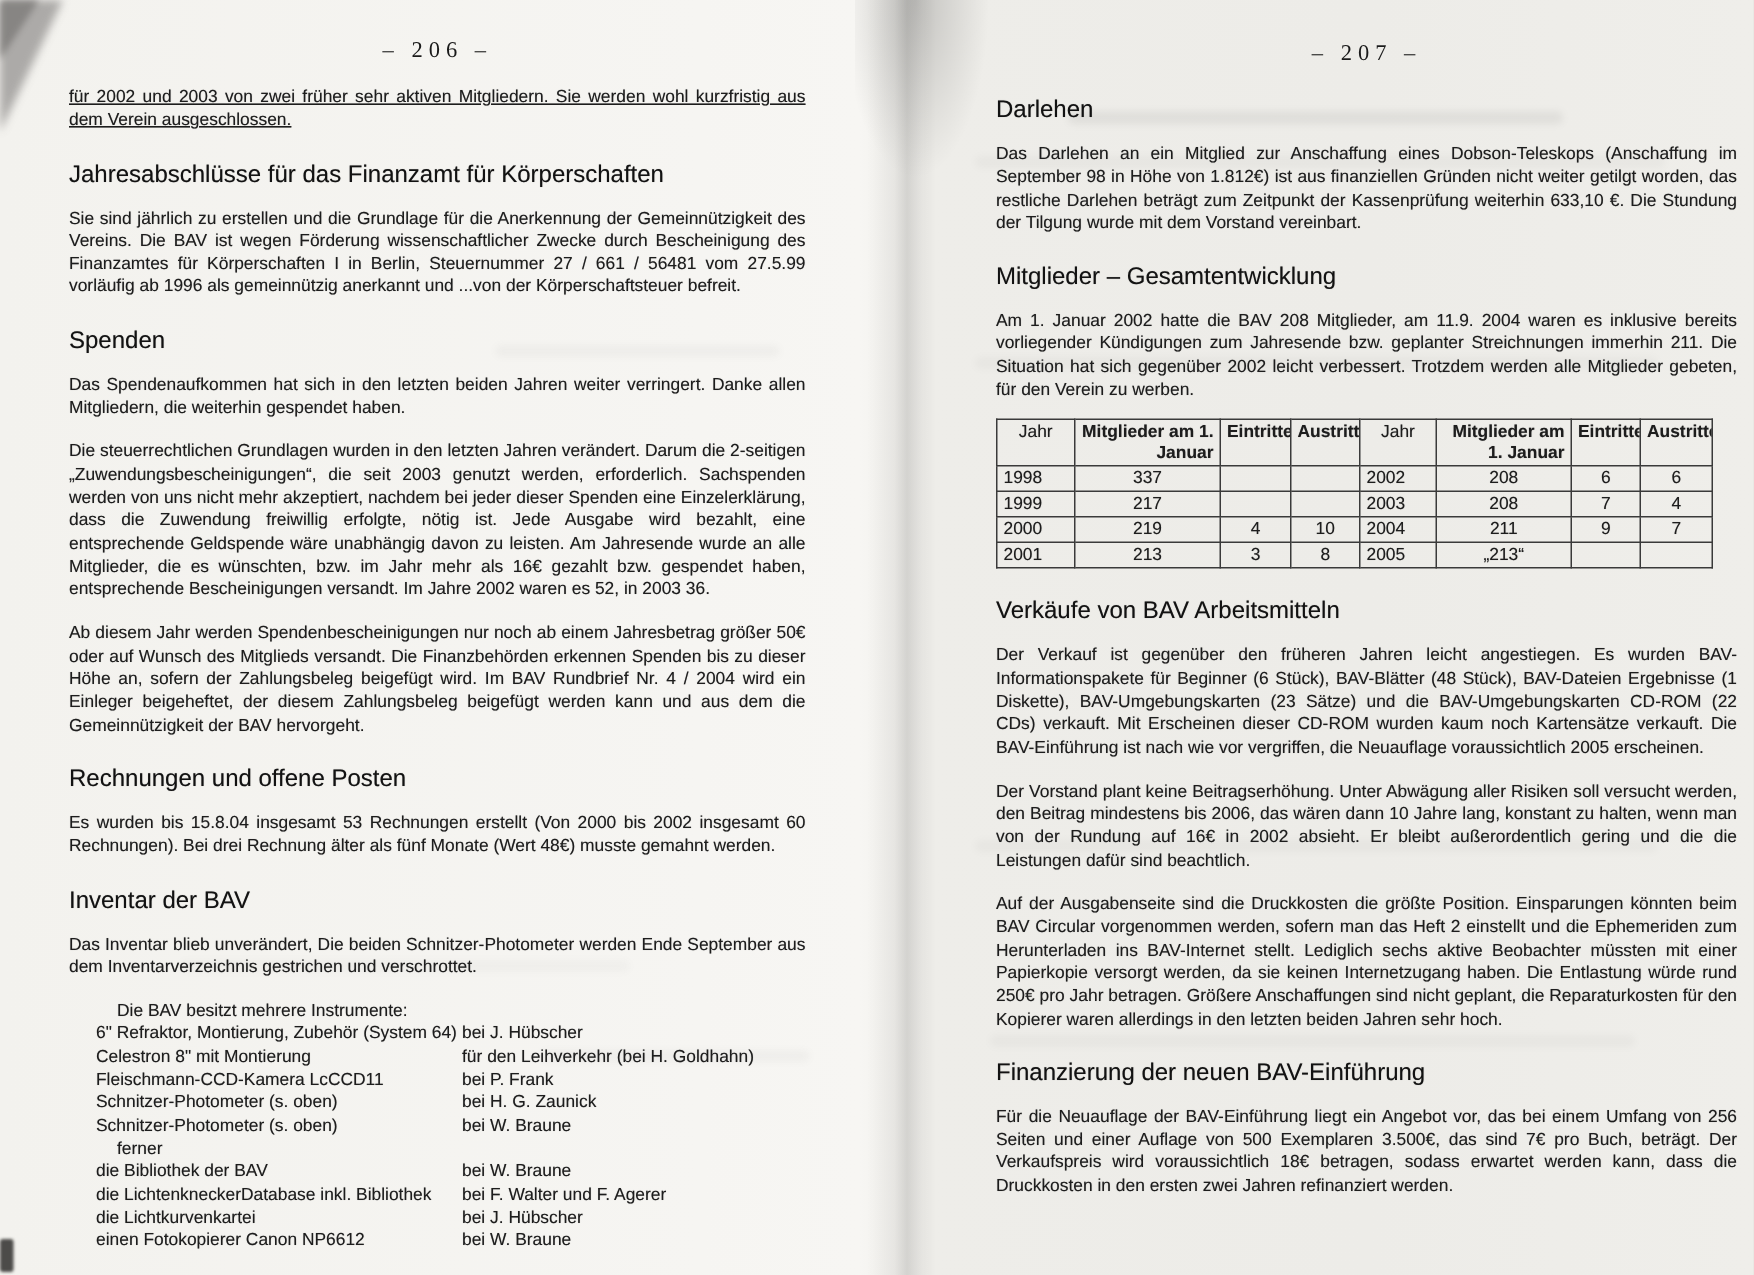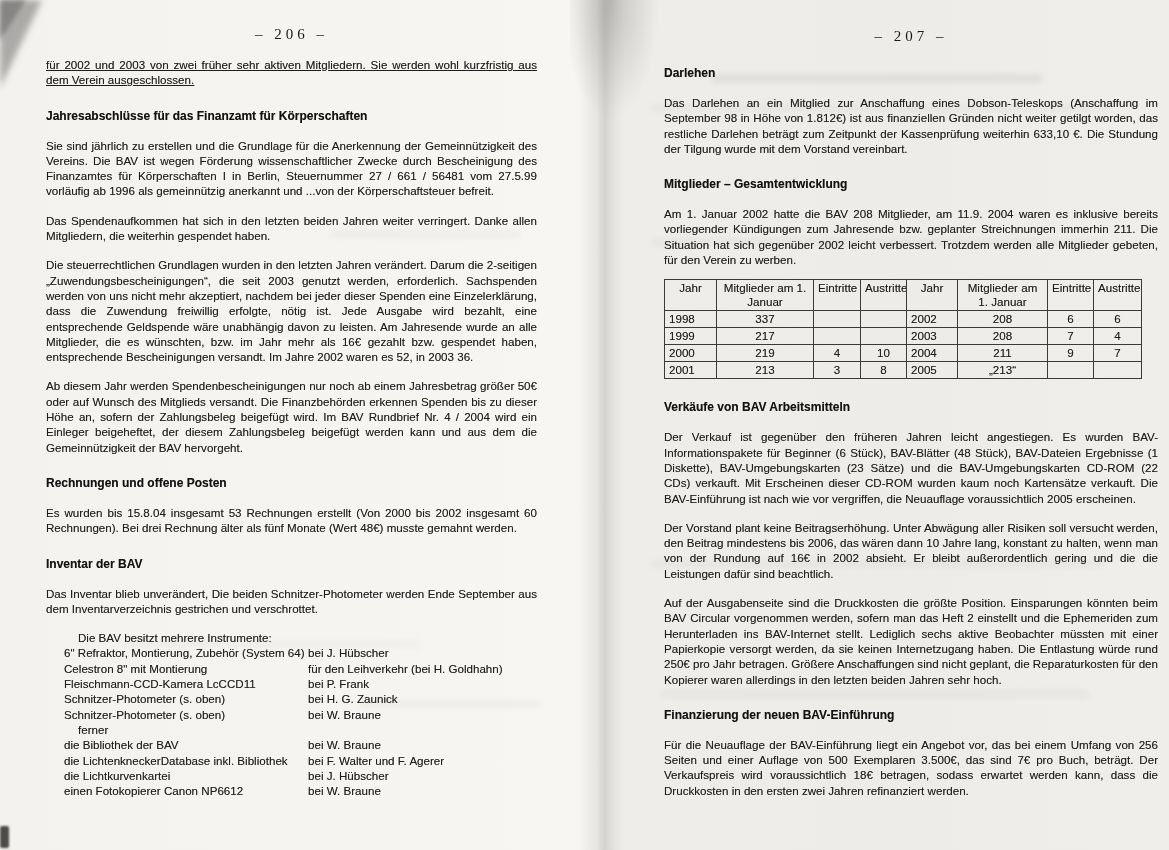--- a/index.html
+++ b/index.html
@@ -49,21 +49,21 @@
     margin:0 0 10px 0;font-weight:normal;
   }
   .body-text,.head,.inv,.mtable{
     text-shadow:0 0 0.5px rgba(25,25,25,0.45);
   }
   p.body-text{
     font-size:11.6px;line-height:15.3px;text-align:justify;
     margin:14px 0 0 0;
   }
   h2.head{
-    font-size:12px;line-height:15px;font-weight:bold;color:#121212;
+    font-size:16px;line-height:15px;font-weight:normal;color:#121212;
     margin:21px 0 0 0;
   }
   .first-block{margin-top:18px;text-decoration:underline;}
   .pr-first{margin-top:30px;}
   
   .inv{font-size:11.6px;line-height:15.3px;margin-top:14px;}
   .inv-row{display:flex;}
   .inv-row .item{width:262px;padding-left:18px;box-sizing:border-box;}
   .inv-row .holder{flex:1;}
   .inv-plain{padding-left:0;margin-left:32px;}
@@ -71,21 +71,21 @@
   table.mtable{
     border-collapse:collapse;table-layout:fixed;width:478px;
     font-size:11.6px;color:#1d1d1d;margin:12px 0 6px 0;
   }
   .mtable th,.mtable td{
     border:1px solid #3a3a3a;padding:1px 4px;font-weight:normal;
     vertical-align:top;line-height:14px;overflow:hidden;white-space:nowrap;
   }
   .mtable th.wrap{white-space:normal;}
   .mtable .al-r{}
-  .mtable .al-l{text-align:center;}
+  .mtable .al-l{text-align:right;font-weight:bold;}
   .mtable .al-c{text-align:center;}
 </style>
 </head>
 <body>
 
 <div class="scan">
 
   <div class="corner-tl"></div>
   <div class="corner-tl2"></div>
   <div class="seam"></div>
@@ -102,20 +102,21 @@
   <div class="ghost" style="left:360px;top:700px;width:180px;height:8px;opacity:.05;"></div>
 
   <div class="page page-left">
     <div class="pagenum">–  206  –</div>
 
     <p class="body-text first-block">für 2002 und 2003 von zwei früher sehr aktiven Mitgliedern. Sie werden wohl kurzfristig aus dem Verein ausgeschlossen.</p>
 
     <h2 class="head">Jahresabschlüsse für das Finanzamt für Körperschaften</h2>
     <p class="body-text">Sie sind jährlich zu erstellen und die Grundlage für die Anerkennung der Gemeinnützigkeit des Vereins. Die BAV ist wegen Förderung wissenschaftlicher Zwecke durch Bescheinigung des Finanzamtes für Körperschaften I in Berlin, Steuernummer 27 / 661 / 56481 vom 27.5.99 vorläufig ab 1996 als gemeinnützig anerkannt und ...von der Körperschaftsteuer befreit.</p>
 
+    <h2 class="head">Spenden</h2>
     <p class="body-text">Das Spendenaufkommen hat sich in den letzten beiden Jahren weiter verringert. Danke allen Mitgliedern, die weiterhin gespendet haben.</p>
     <p class="body-text">Die steuerrechtlichen Grundlagen wurden in den letzten Jahren verändert. Darum die 2-seitigen „Zuwendungsbescheinigungen“, die seit 2003 genutzt werden, erforderlich. Sachspenden werden von uns nicht mehr akzeptiert, nachdem bei jeder dieser Spenden eine Einzelerklärung, dass die Zuwendung freiwillig erfolgte, nötig ist. Jede Ausgabe wird bezahlt, eine entsprechende Geldspende wäre unabhängig davon zu leisten. Am Jahresende wurde an alle Mitglieder, die es wünschten, bzw. im Jahr mehr als 16€ gezahlt bzw. gespendet haben, entsprechende Bescheinigungen versandt. Im Jahre 2002 waren es 52, in 2003  36.</p>
     <p class="body-text">Ab diesem Jahr werden Spendenbescheinigungen nur noch ab einem Jahresbetrag größer 50€ oder auf Wunsch des Mitglieds versandt. Die Finanzbehörden erkennen Spenden bis zu dieser Höhe an, sofern der Zahlungsbeleg beigefügt wird. Im BAV Rundbrief Nr. 4 / 2004 wird ein Einleger beigeheftet, der diesem Zahlungsbeleg beigefügt werden kann und aus dem die Gemeinnützigkeit der BAV hervorgeht.</p>
 
     <h2 class="head">Rechnungen und offene Posten</h2>
     <p class="body-text">Es wurden bis 15.8.04 insgesamt 53 Rechnungen erstellt (Von 2000 bis 2002 insgesamt 60 Rechnungen). Bei drei Rechnung älter als fünf Monate (Wert 48€) musste gemahnt werden.</p>
 
     <h2 class="head">Inventar der BAV</h2>
     <p class="body-text">Das Inventar blieb unverändert, Die beiden Schnitzer-Photometer werden Ende September aus dem Inventarverzeichnis gestrichen und verschrottet.</p>
 

